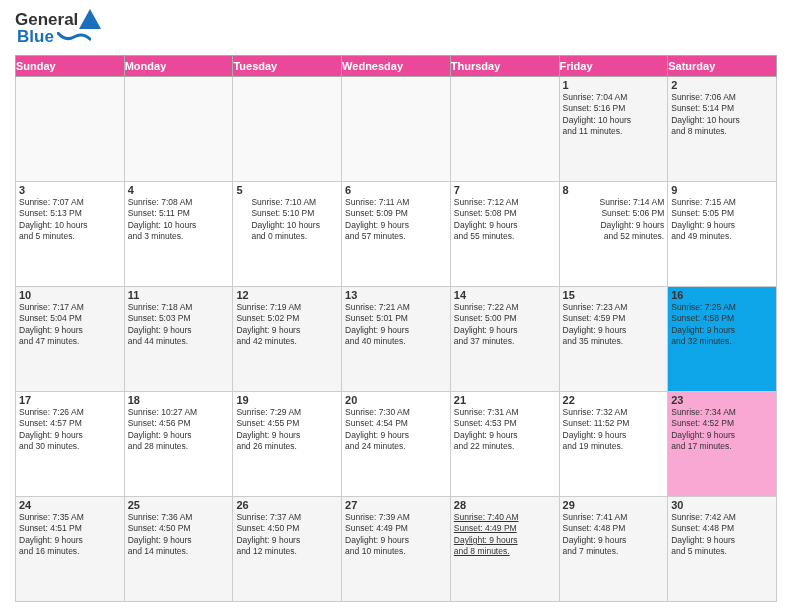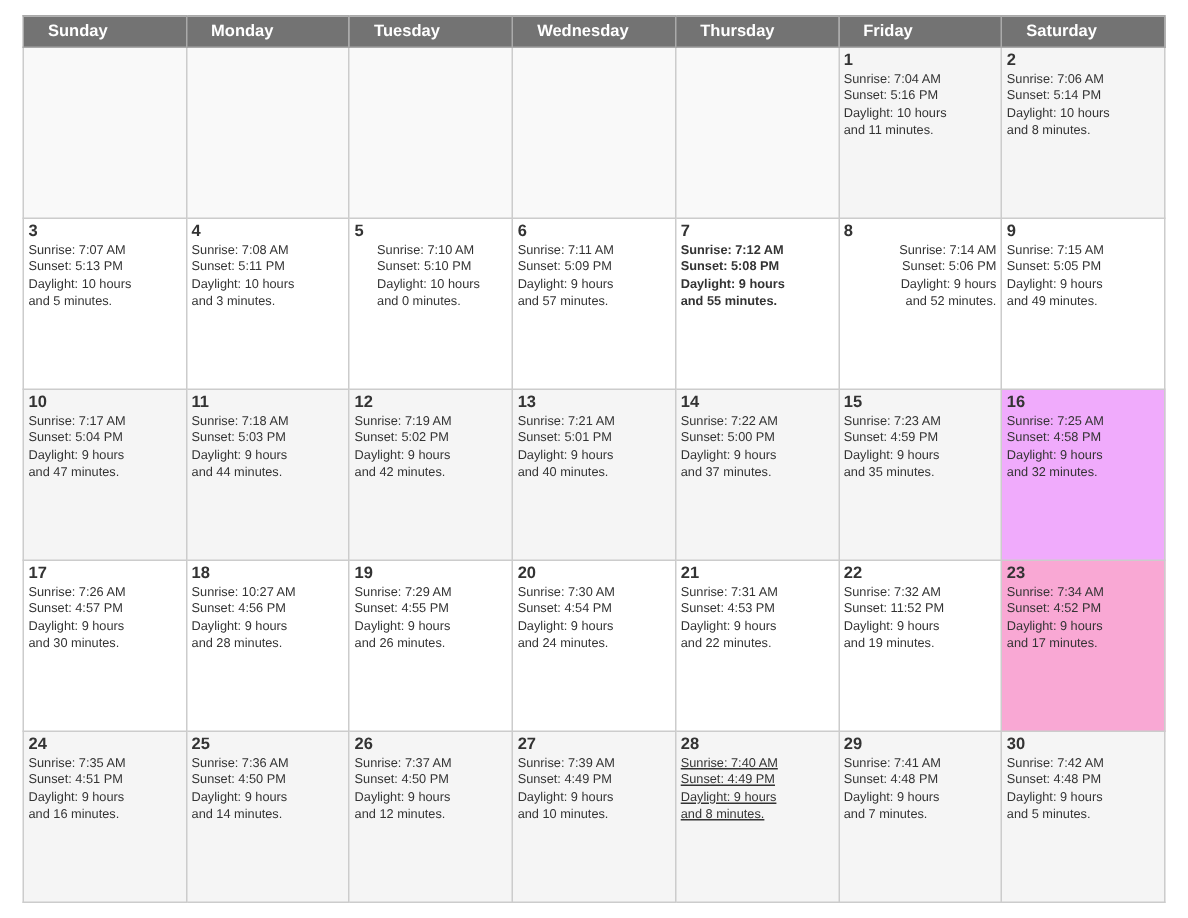--- a/index.html
+++ b/index.html
@@ -37,25 +37,25 @@
       font-weight: normal;
       color: #333;
     }
     .calendar {
       flex: 1;
       border-collapse: collapse;
       width: 100%;
       table-layout: fixed;
     }
     .calendar thead tr th {
-      background: #737373;
+      background: #ec4899;
       color: #fff;
       font-size: 11px;
       font-weight: bold;
-      padding: 4px 16px;
+      padding: 4px 0;
       text-align: left;
       border: 1px solid #aaa;
     }
     .calendar tbody tr td {
       border: 1px solid #ccc;
       vertical-align: top;
       padding: 2px 3px;
       font-size: 9px;
       color: #333;
       background: #fff;
@@ -91,20 +91,40 @@
       display: flex;
       align-items: center;
     }
     .logo-g { color: #333; font-size: 17px; font-weight: bold; }
     .logo-b { color: #1a6fbd; font-size: 17px; font-weight: bold; }
   </style>
 </head>
 <body>
 
 <div class="page">
+  <div class="header">
+    <div class="logo-container">
+      <div class="logo-line1">
+        <span class="logo-g">General</span>
+        <svg width="22" height="20" viewBox="0 0 22 20" style="margin-left:1px;margin-top:-2px;">
+          <polygon points="0,20 11,0 22,20" fill="#1a6fbd"></polygon>
+        </svg>
+      </div>
+      <div style="display:flex; align-items:center; margin-top:-3px; margin-left:2px;">
+        <span class="logo-b">Blue</span>
+        <svg width="34" height="10" viewBox="0 0 34 10" style="margin-left:3px;">
+          <path d="M0,0 Q8,10 17,5 Q26,0 34,8" stroke="#1a6fbd" stroke-width="3" fill="none"></path>
+        </svg>
+      </div>
+    </div>
+    <div class="title-section">
+      <h1></h1>
+      <h2></h2>
+    </div>
+  </div>
 
   <table class="calendar">
     <thead>
       <tr>
       <th>Sunday</th>
           <th>Monday</th>
           <th>Tuesday</th>
           <th>Wednesday</th>
           <th>Thursday</th>
           <th>Friday</th>
@@ -157,21 +177,21 @@
           </td>
           <td style="background: rgb(255, 255, 255);">
             <span class="day-number">6</span>
             <div class="day-info" style="white-space: pre-line;">Sunrise: 7:11 AM
 Sunset: 5:09 PM
 Daylight: 9 hours
 and 57 minutes.</div>
           </td>
           <td style="background: rgb(255, 255, 255);">
             <span class="day-number">7</span>
-            <div class="day-info" style="white-space: pre-line; font-weight: bold;">Sunrise: 7:12 AM
+            <div class="day-info" style="white-space: pre-line;">Sunrise: 7:12 AM
 Sunset: 5:08 PM
 Daylight: 9 hours
 and 55 minutes.</div>
           </td>
           <td style="background: rgb(255, 255, 255);">
             <span class="day-number">8</span>
             <div class="day-info" style="white-space: pre-line; text-align: right;">Sunrise: 7:14 AM
 Sunset: 5:06 PM
 Daylight: 9 hours
 and 52 minutes.</div>
@@ -220,21 +240,21 @@
 Daylight: 9 hours
 and 37 minutes.</div>
           </td>
           <td style="background: rgb(245, 245, 245);">
             <span class="day-number">15</span>
             <div class="day-info" style="white-space: pre-line;">Sunrise: 7:23 AM
 Sunset: 4:59 PM
 Daylight: 9 hours
 and 35 minutes.</div>
           </td>
-          <td style="background: #f0abfc;">
+          <td style="background: #0ea5e9;">
             <span class="day-number">16</span>
             <div class="day-info" style="white-space: pre-line;">Sunrise: 7:25 AM
 Sunset: 4:58 PM
 Daylight: 9 hours
 and 32 minutes.</div>
           </td>
         </tr>
         <tr>
           <td style="background: rgb(255, 255, 255);">
             <span class="day-number">17</span>

